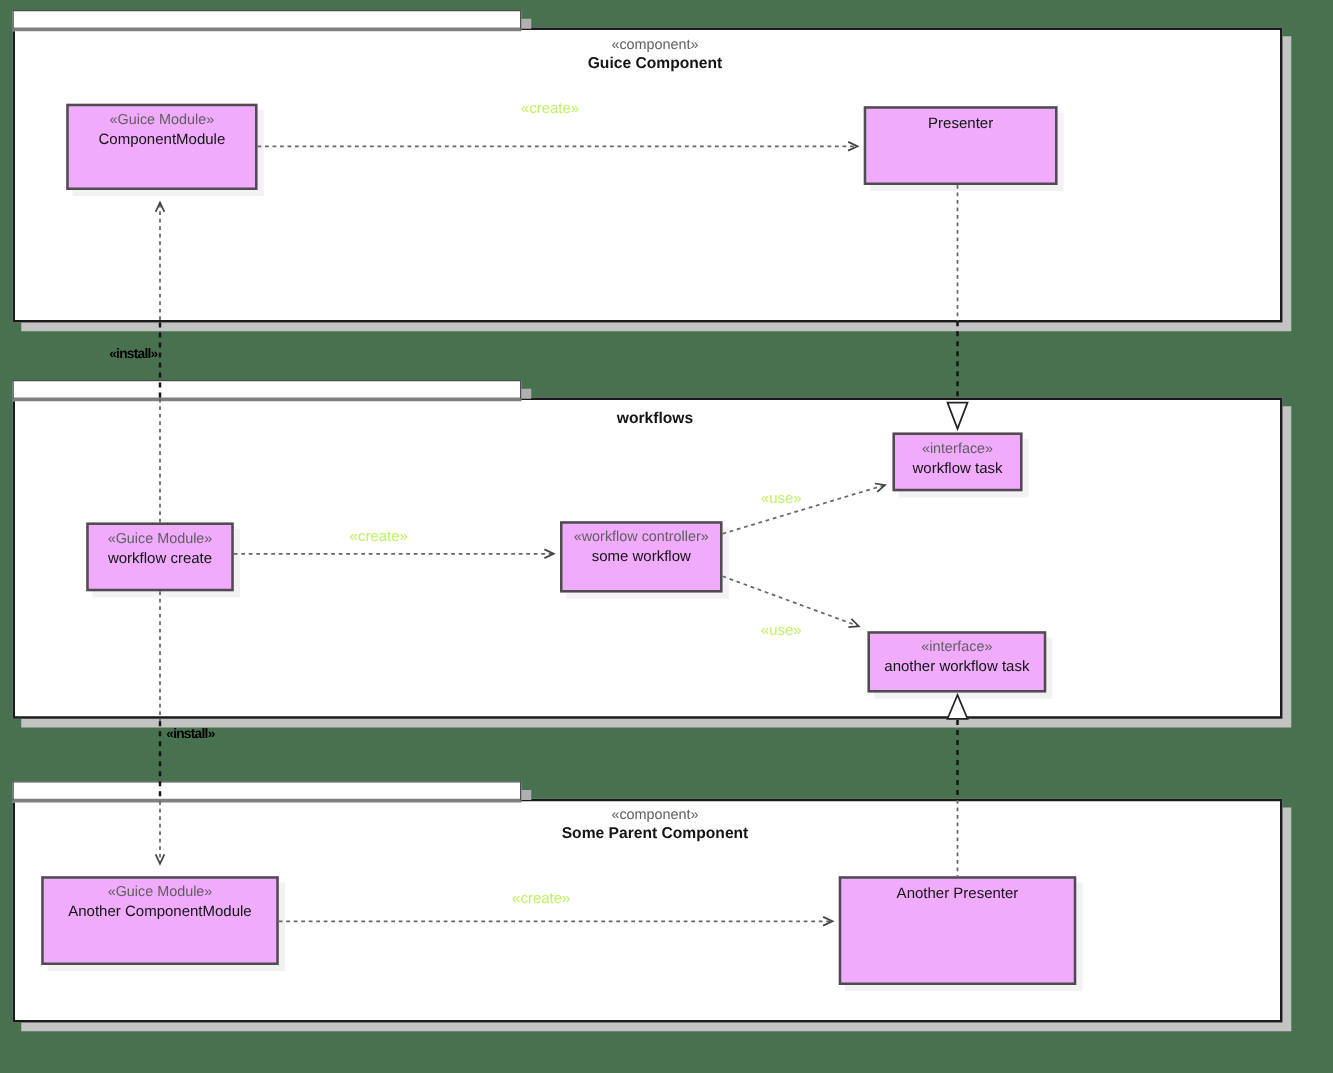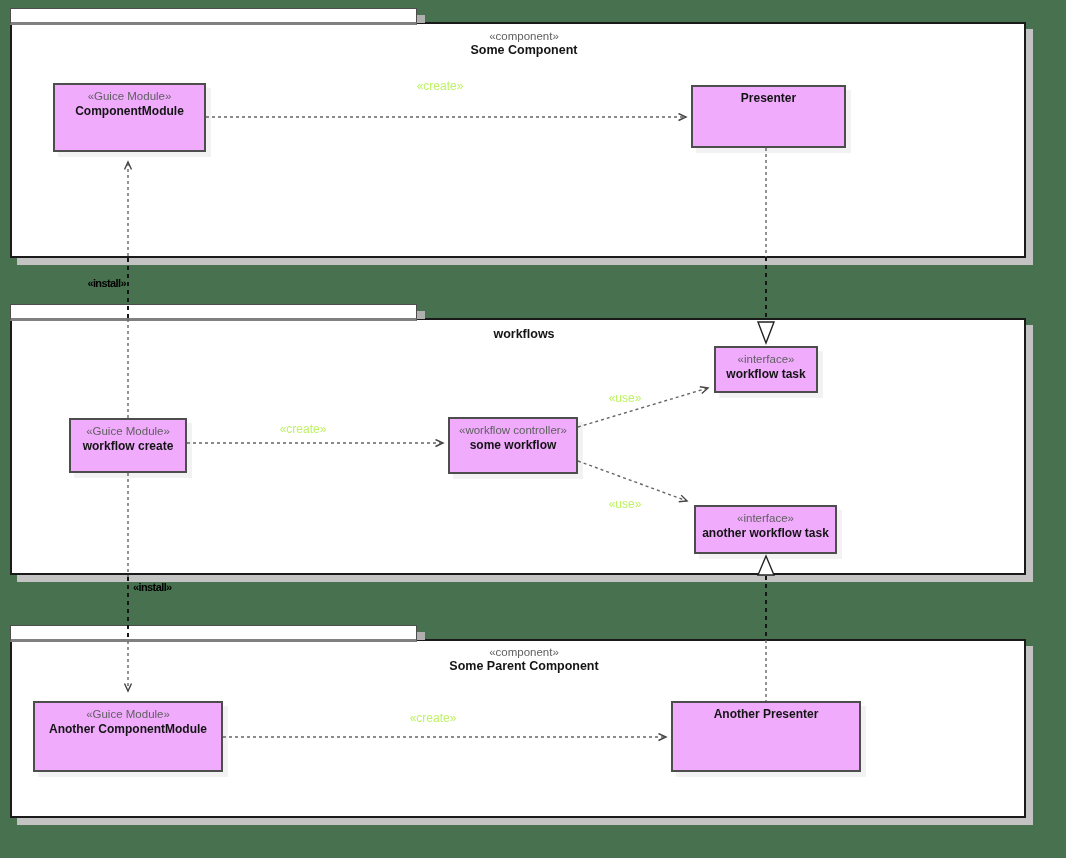--- a/index.html
+++ b/index.html
@@ -43,21 +43,21 @@
   .nmline{font-size:12.5px;font-weight:bold;color:#141414;}
   .node{
     position:absolute;
     background:#f0abfc;
     border:2px solid #4d4d4d;
     box-shadow:5px 5px 0 0 rgba(0,0,0,0.05);
     text-align:center;
     padding-top:4px;
   }
   .node .st{font-size:11.5px;color:#5f5f5f;line-height:15px;}
-  .node .nm{font-size:12px;font-weight:bold;color:#141414;line-height:15px;}
+  .node .nm{font-size:12px;font-weight:normal;color:#141414;line-height:15px;}
   .elabel{
     position:absolute;
     font-size:12px;color:#bef264;
     text-align:center;
     line-height:13px;
     white-space:nowrap;
   }
   .elabel.install{
     color:#000000;
     font-weight:bold;
@@ -84,21 +84,21 @@
   <div class="tabsq" style="left:417px;top:15px;"></div>
   <div class="tab" style="left:10px;top:8px;width:407px;height:17px;"></div>
 
   <div class="tabsq" style="left:417px;top:311px;"></div>
   <div class="tab" style="left:10px;top:304px;width:407px;height:17px;"></div>
 
   <div class="tabsq" style="left:417px;top:632px;"></div>
   <div class="tab" style="left:10px;top:625px;width:407px;height:17px;"></div>
 
   <div class="ftitle stline" style="top:29px;">«component»</div>
-  <div class="ftitle nmline" style="top:43px;">Some Component</div>
+  <div class="ftitle nmline" style="top:43px;">Guice Component</div>
 
   <div class="ftitle nmline" style="top:327px;">workflows</div>
 
   <div class="ftitle stline" style="top:645px;">«component»</div>
   <div class="ftitle nmline" style="top:659px;">Some Parent Component</div>
 
   <div class="elabel" style="left:395px;top:80px;width:90px;">«create»</div>
   <div class="elabel" style="left:258px;top:423px;width:90px;">«create»</div>
   <div class="elabel" style="left:388px;top:712px;width:90px;">«create»</div>
   <div class="elabel" style="left:585px;top:392px;width:80px;">«use»</div>
@@ -133,21 +133,21 @@
   <div class="node" style="left:694px;top:505px;width:143px;height:49px;">
     <div class="st">«interface»</div>
     <div class="nm">another workflow task</div>
   </div>
 
   <div class="node" style="left:33px;top:701px;width:190px;height:71px;">
     <div class="st">«Guice Module»</div>
     <div class="nm">Another ComponentModule</div>
   </div>
 
-  <div class="node" style="left:671px;top:701px;width:190px;height:71px;">
+  <div class="node" style="left:671px;top:701px;width:190px;height:87px;">
     <div class="nm">Another Presenter</div>
   </div>
 
   <svg id="edges" width="1066" height="858" viewBox="0 0 1066 858">
     <defs>
       <marker id="mo" markerWidth="12" markerHeight="10" refX="8.5" refY="4.5" orient="auto" markerUnits="userSpaceOnUse">
         <path d="M1,1 L8.5,4.5 L1,8" fill="none" stroke="#444444" stroke-width="1.4"></path>
       </marker>
     </defs>
 

